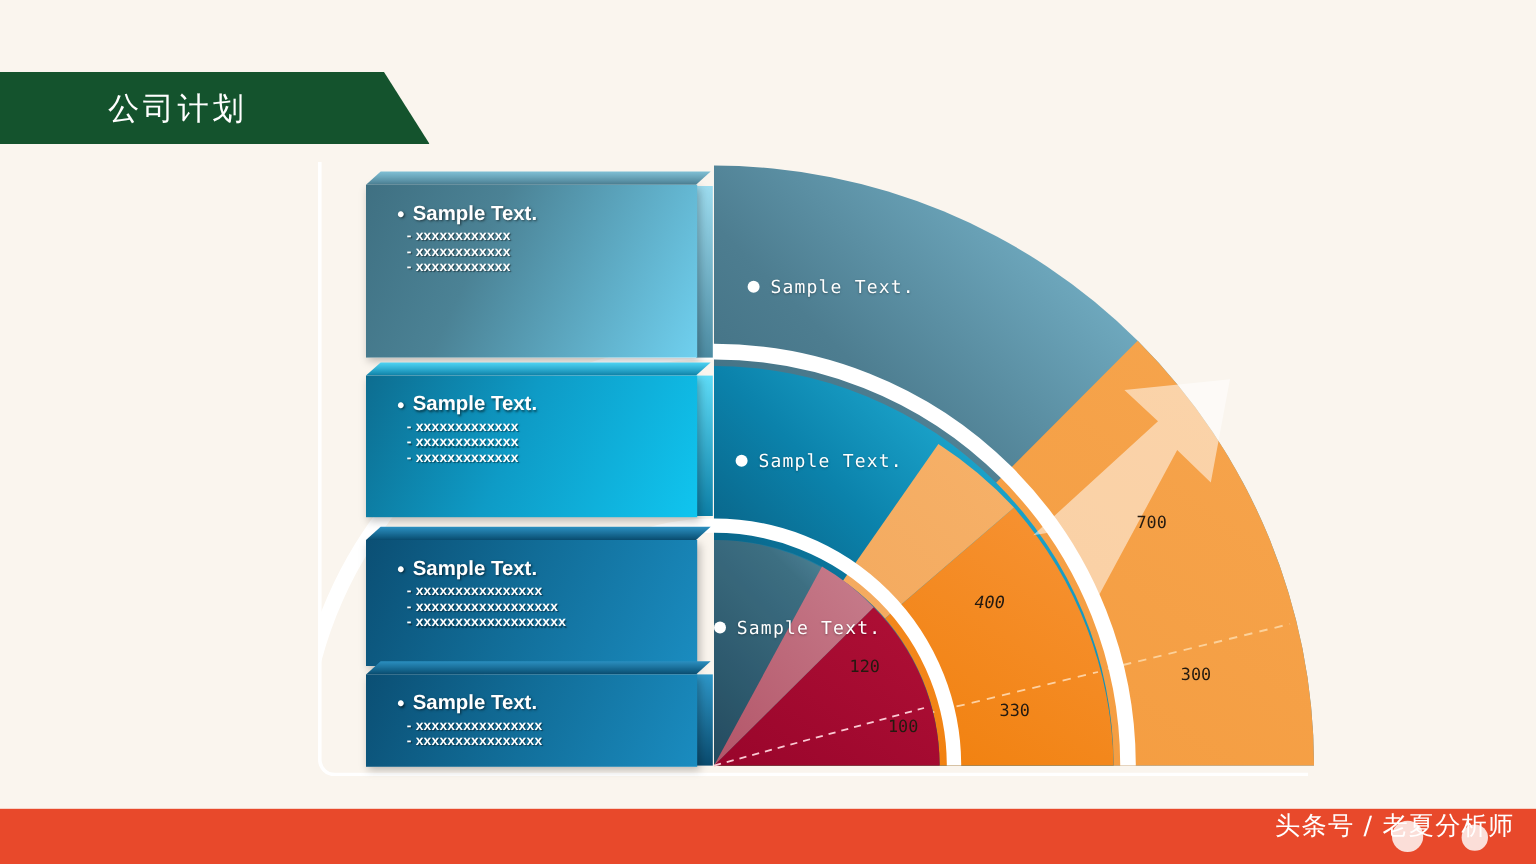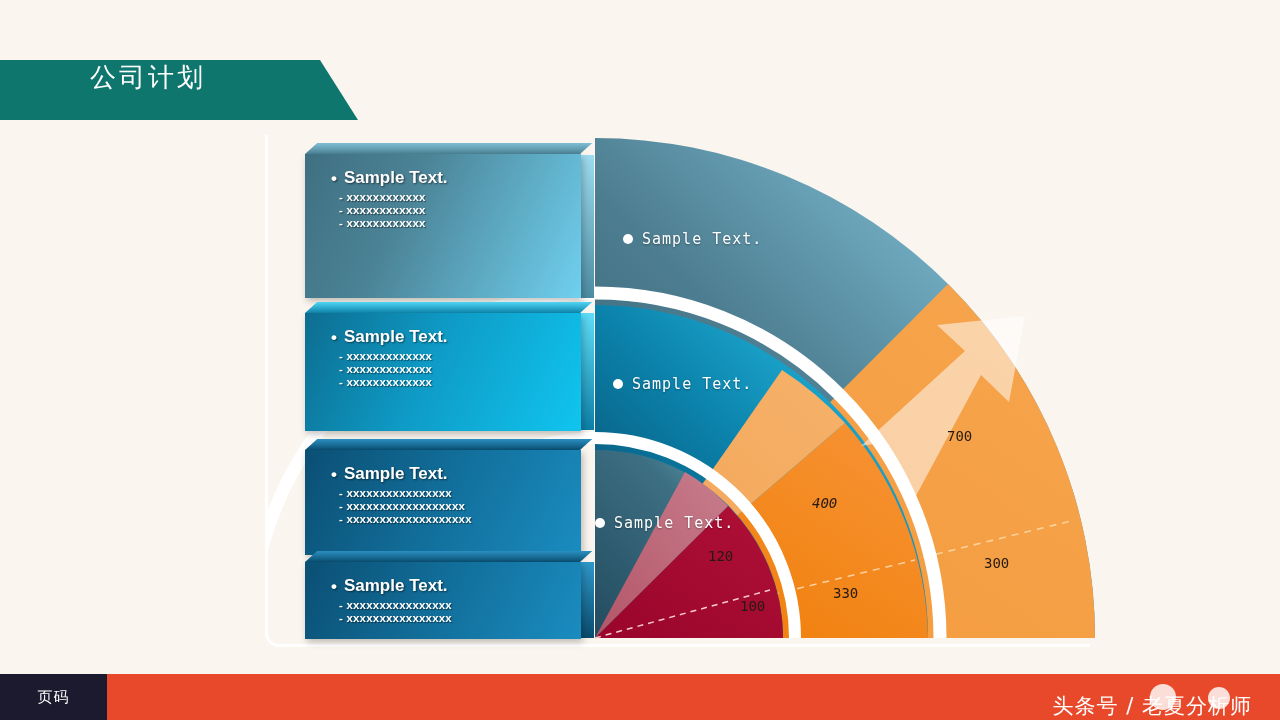--- a/index.html
+++ b/index.html
@@ -6,23 +6,23 @@
   body{
     width:1280px;height:720px;overflow:hidden;position:relative;
     background:#faf5ee;
     font-family:"Liberation Sans","DejaVu Sans",sans-serif;
   }
   .stage{position:absolute;inset:0;}
 
   
   .title-banner{
     position:absolute;left:0;top:60px;width:358px;height:60px;
-    background:#0f766e;
+    background:#14532d;
     clip-path:polygon(0 0, 320px 0, 358px 60px, 0 60px);
-    display:flex;
+    display:flex;align-items:center;
   }
   .title-text{
     color:#ffffff;font-size:26px;letter-spacing:3px;
     margin-left:90px;font-weight:400;
     font-family:"DejaVu Sans","Liberation Sans",sans-serif;
   }
 
   
   .frame{
     position:absolute;left:265px;top:135px;width:825px;height:512px;
@@ -77,21 +77,21 @@
     position:absolute;left:0;bottom:0;width:1280px;height:46px;
     background:#e8492b;
   }
   .footer-left{
     position:absolute;left:0;top:0;width:107px;height:46px;
     background:#1b1a2e;display:flex;align-items:center;justify-content:center;
   }
   .footer-left span{color:#ffffff;font-size:15px;letter-spacing:1px;
     font-family:"DejaVu Sans","Liberation Sans",sans-serif;}
   .footer-right{
-    position:absolute;right:28px;top:0;height:46px;display:flex;align-items:flex-end;
+    position:absolute;right:18px;top:0;height:46px;display:flex;align-items:flex-start;
     color:#ffffff;font-size:21px;letter-spacing:1px;
     font-family:"DejaVu Sans","Liberation Sans",sans-serif;
   }
   .wm{
     position:absolute;border-radius:50%;background:rgba(255,255,255,.82);
     width:26px;height:26px;
   }
   .wm2{width:22px;height:22px;}
 </style>
 </head>
@@ -282,23 +282,20 @@
       <div class="b-title">
         <span class="bul">•</span>
         <span>Sample Text.</span>
       </div>
       <div class="b-sub">- xxxxxxxxxxxxxxxx</div>
       <div class="b-sub">- xxxxxxxxxxxxxxxx</div>
     </div>
   </div>
 
   <div class="footer">
-    <div class="footer-left">
-      <span>页码</span>
-    </div>
     <div class="footer-right">
       <span>头条号 / 老夏分析师</span>
       <span class="wm" style="right:76px;top:10px;"></span>
       <span class="wm wm2" style="right:22px;top:13px;"></span>
     </div>
   </div>
 
 </div>
 
 </body></html>

